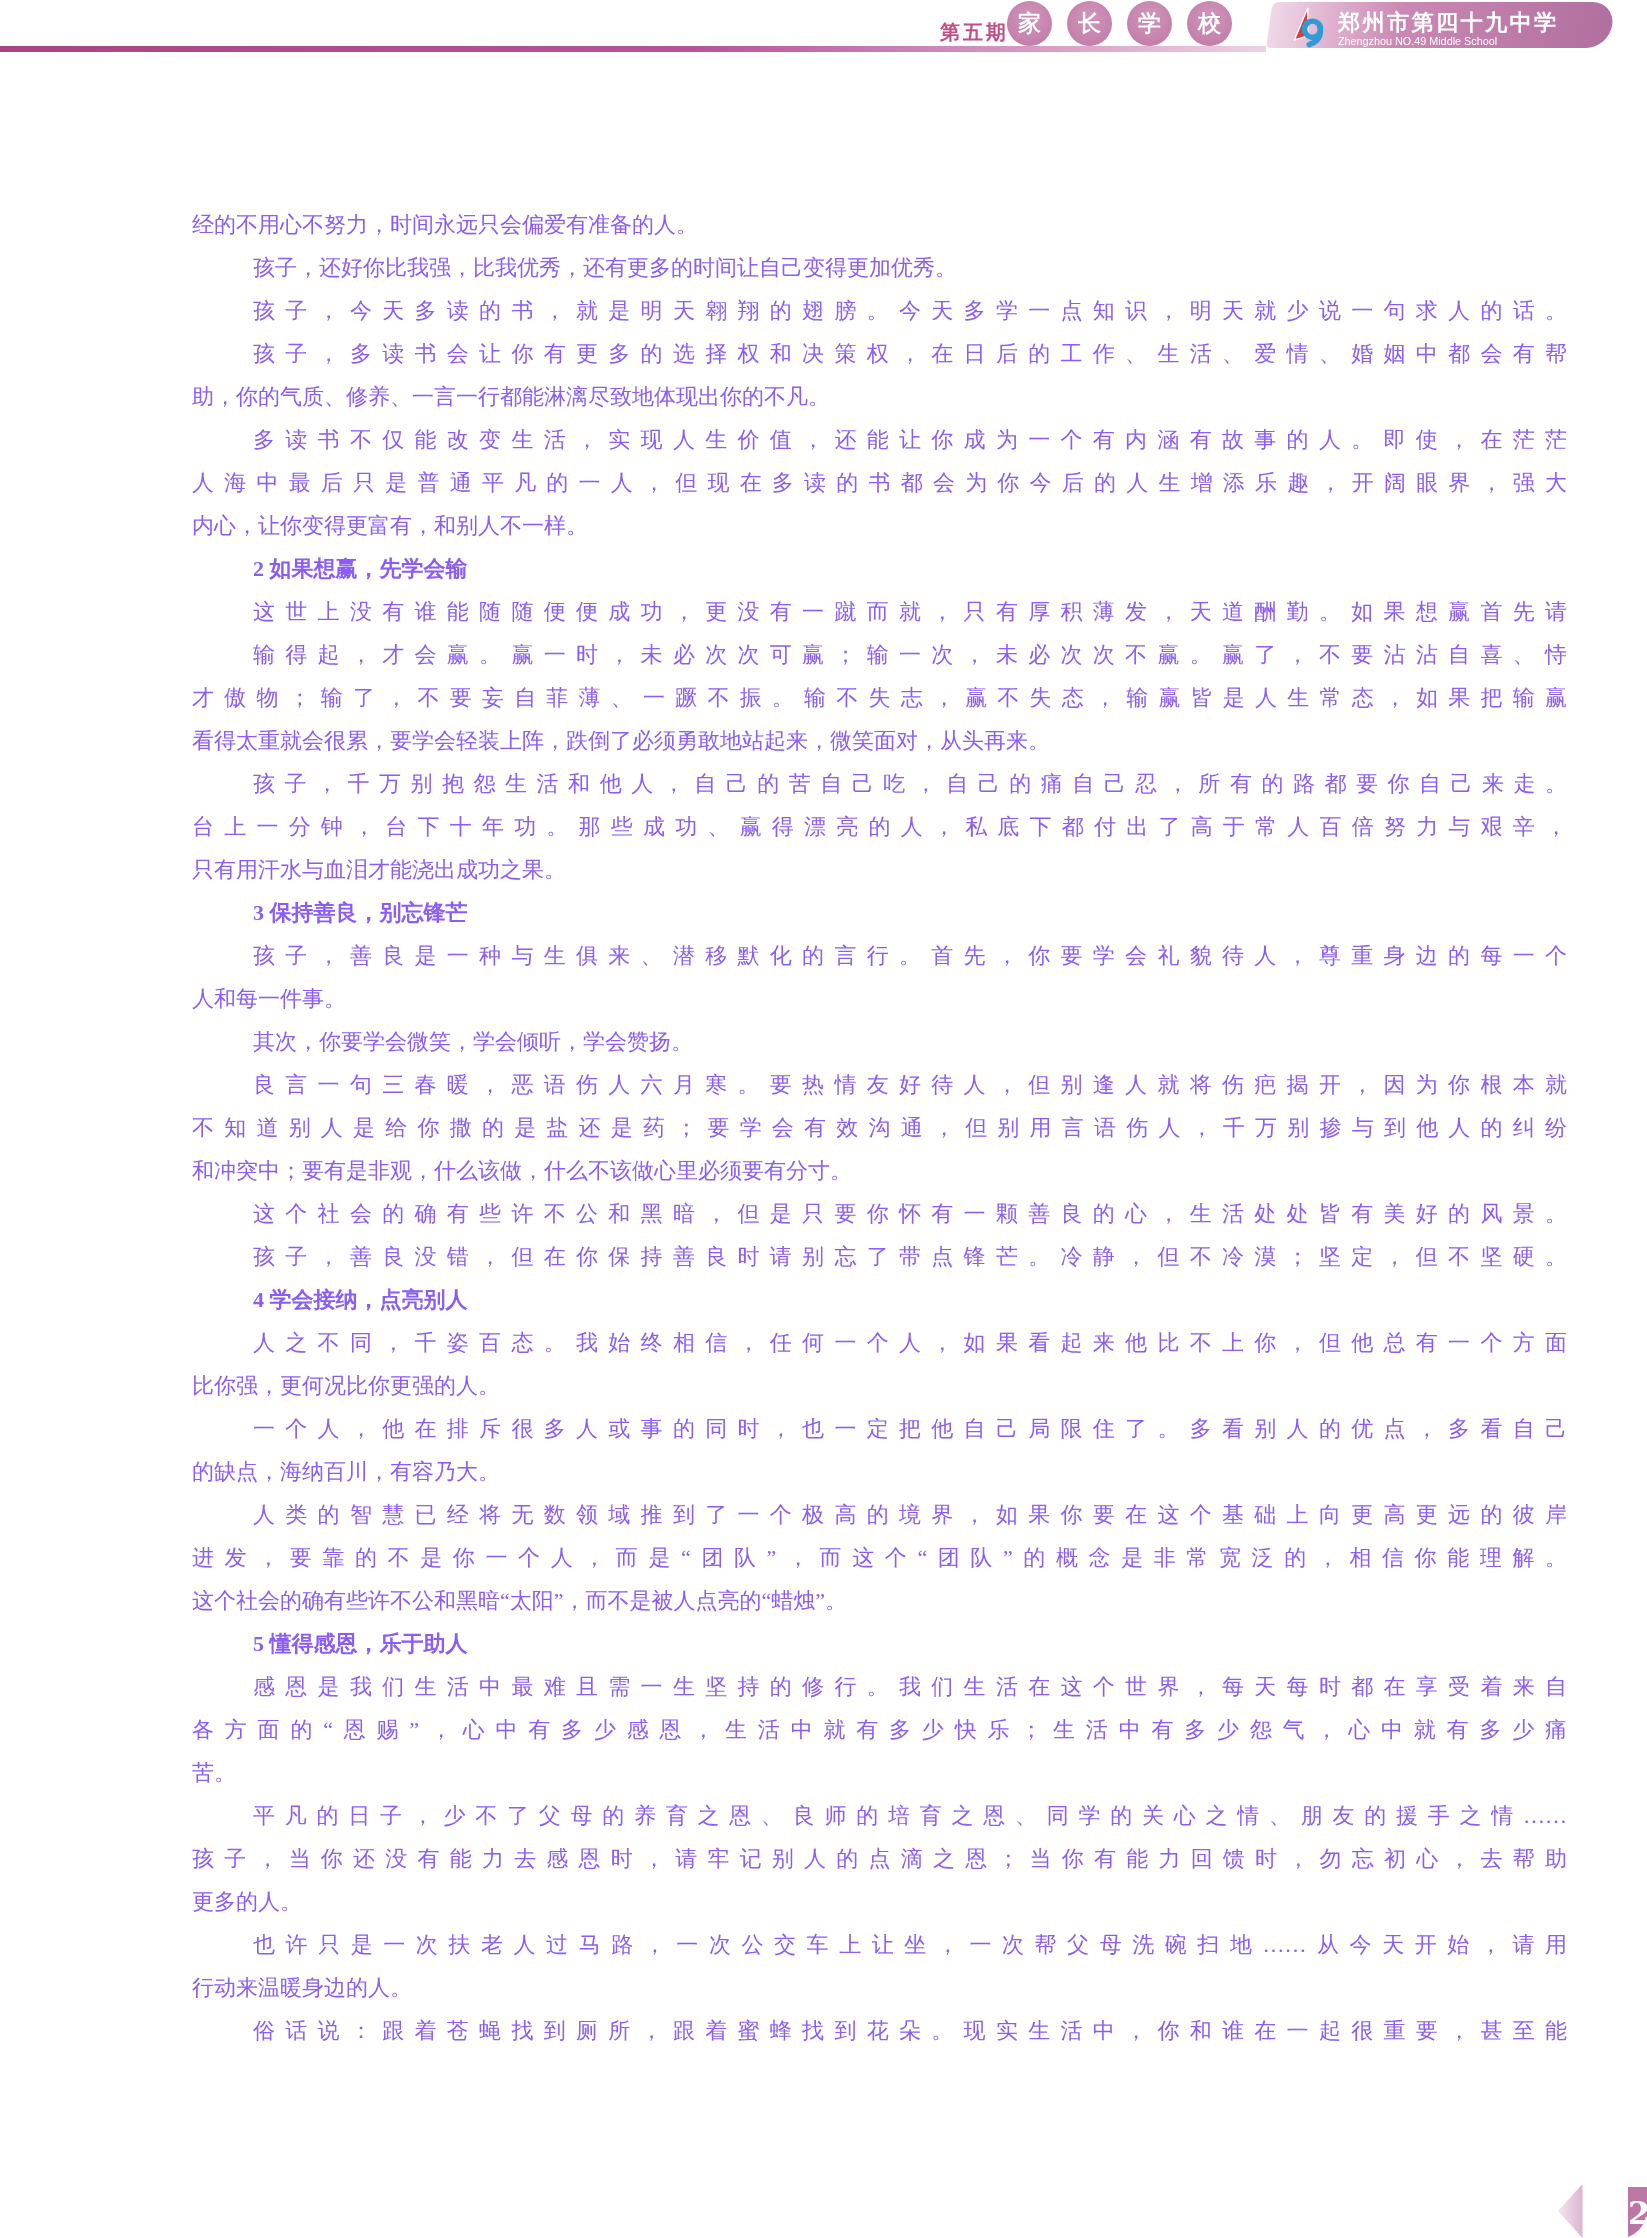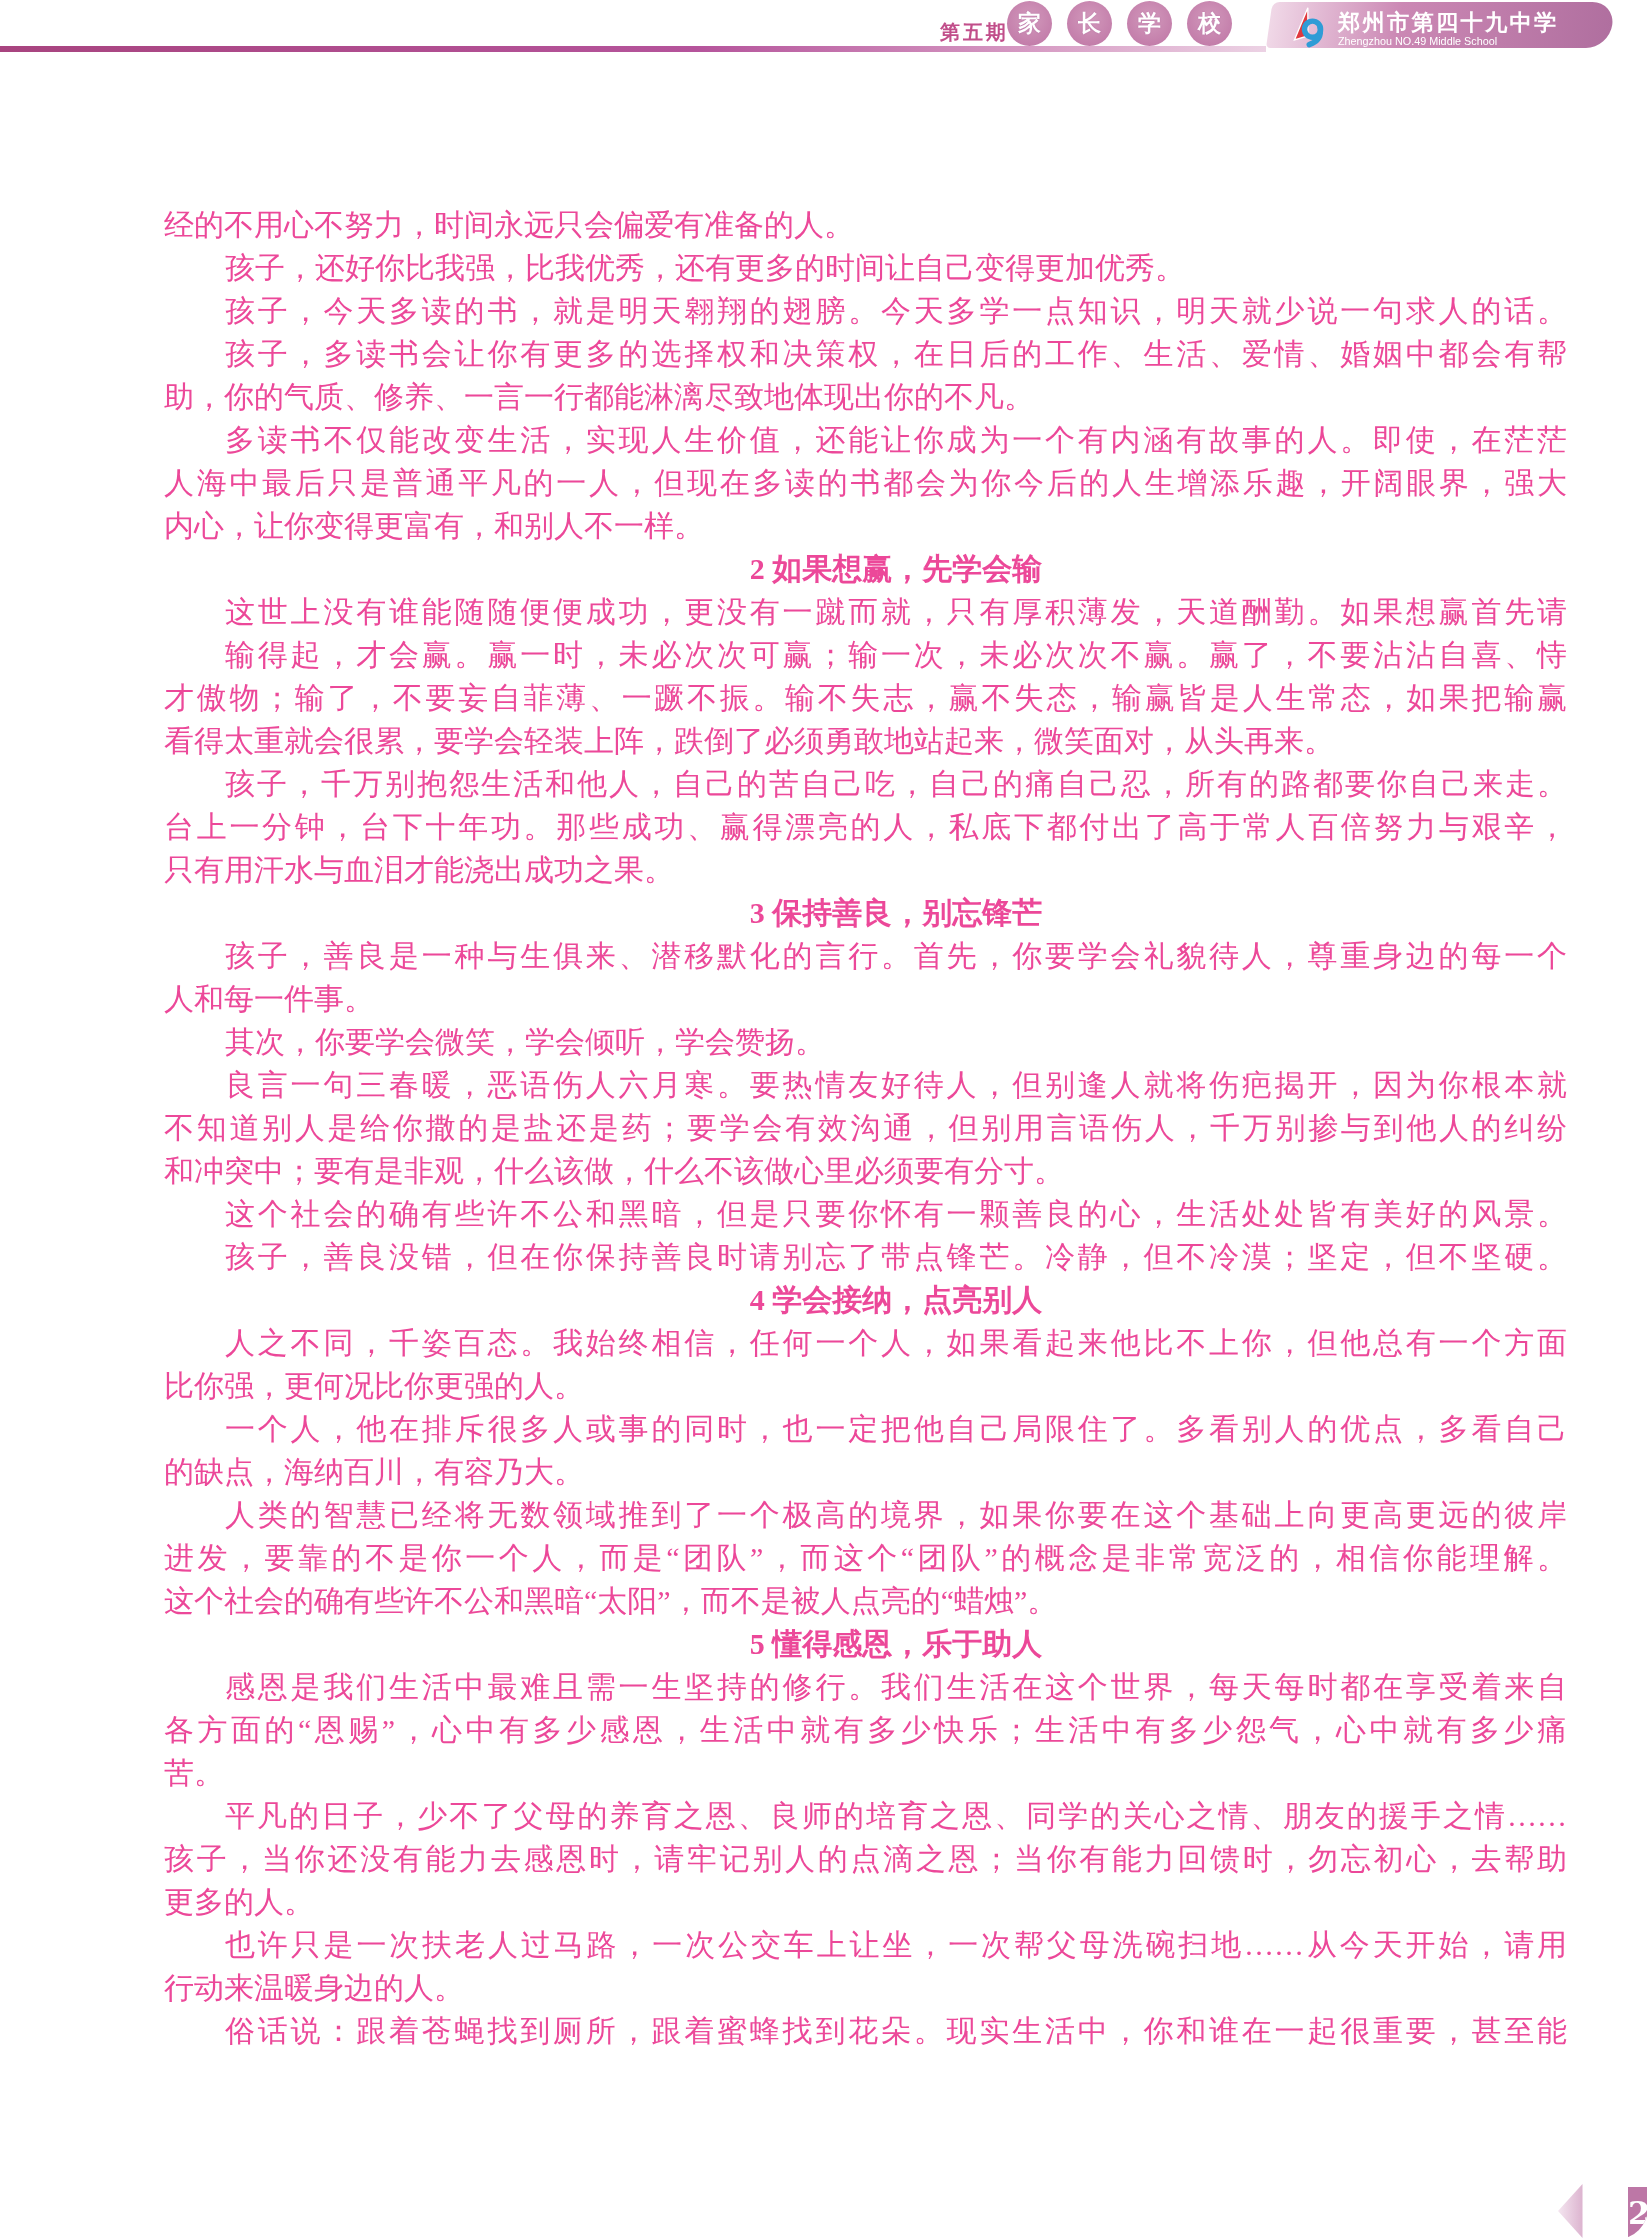--- a/index.html
+++ b/index.html
@@ -21,25 +21,25 @@
       transform:skewX(-8deg);transform-origin:bottom left;
       background:linear-gradient(90deg,#f0d8e7 0%,#cb88b4 38%,#b06f9f 100%);}
   .school-inner{position:relative;display:flex;align-items:flex-end;height:46px;padding-left:19px;}
   .school-logo{width:43px;height:43px;flex:0 0 auto;}
   .school-names{margin-left:10px;color:#ffffff;}
   .school-cn{font-size:22.3px;font-weight:bold;letter-spacing:2.2px;line-height:24.5px;}
   .school-en{font-size:10.8px;line-height:13px;font-family:"Liberation Sans",sans-serif;}
 
   
   .article{position:absolute;left:164px;top:203px;width:1403px;}
-  .line{min-height:43px;line-height:43px;font-size:30px;color:#ec4899;text-align:left;
-        white-space:normal;}
+  .line{min-height:43px;line-height:43px;font-size:22px;color:#8b5cf6;text-align:left;
+        white-space:normal;margin-left:28px;}
   .line.justify{text-align:justify;text-align-last:justify;}
   .line.indent{text-indent:61px;}
-  .line.heading{font-weight:bold;text-align:center;}
+  .line.heading{font-weight:bold;}
 
   
   .pg-triangle{position:absolute;left:1558px;top:2184px;width:24.5px;height:54px;
       background:linear-gradient(270deg,#dcb3cf 0%,#f4e6f0 100%);
       clip-path:polygon(100% 0,100% 100%,0 50%);}
   .pg-badge{position:absolute;left:1596px;top:2187px;width:72px;height:52px;
       background:#bd77a6;color:#ffffff;text-align:left;margin-left:32px;}
   .pg-badge span{font-size:32px;font-weight:bold;line-height:52px;
       font-family:"DejaVu Serif","Liberation Serif",serif;}
 </style>

